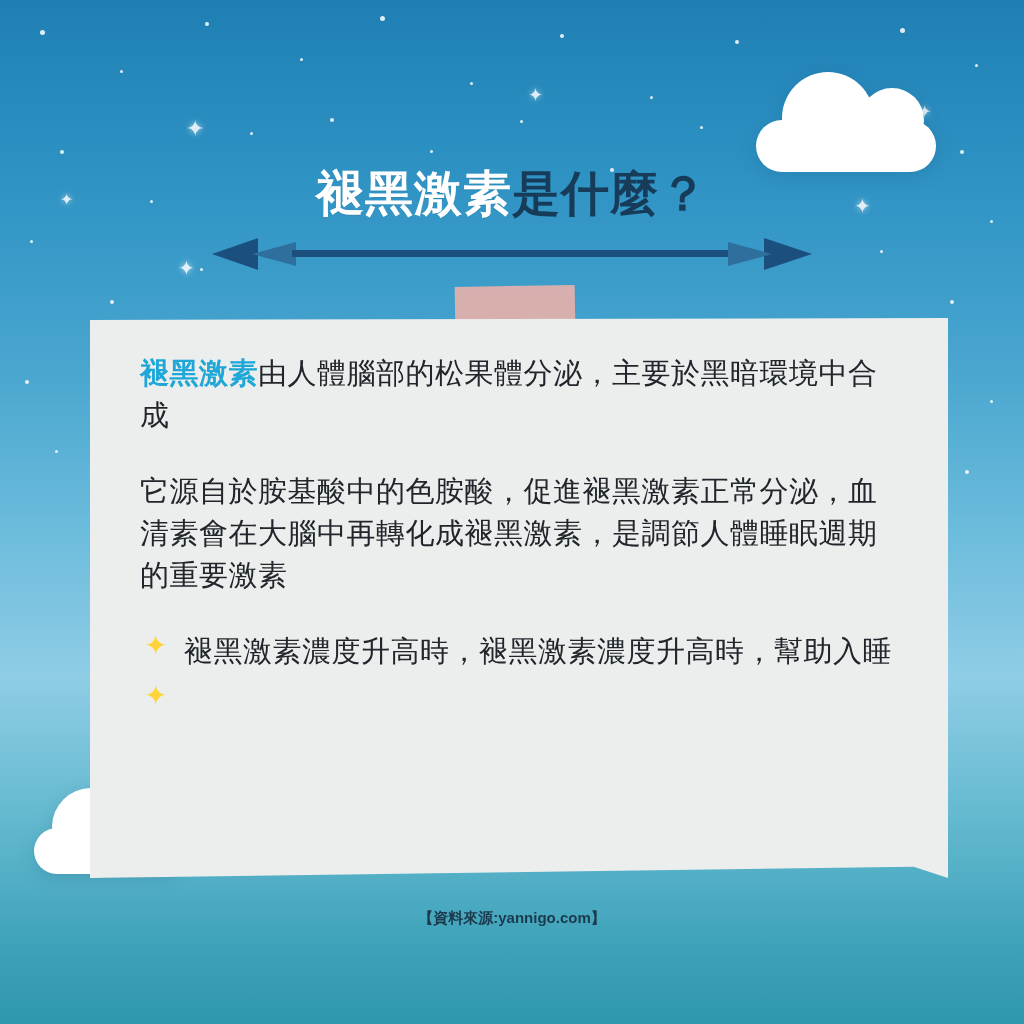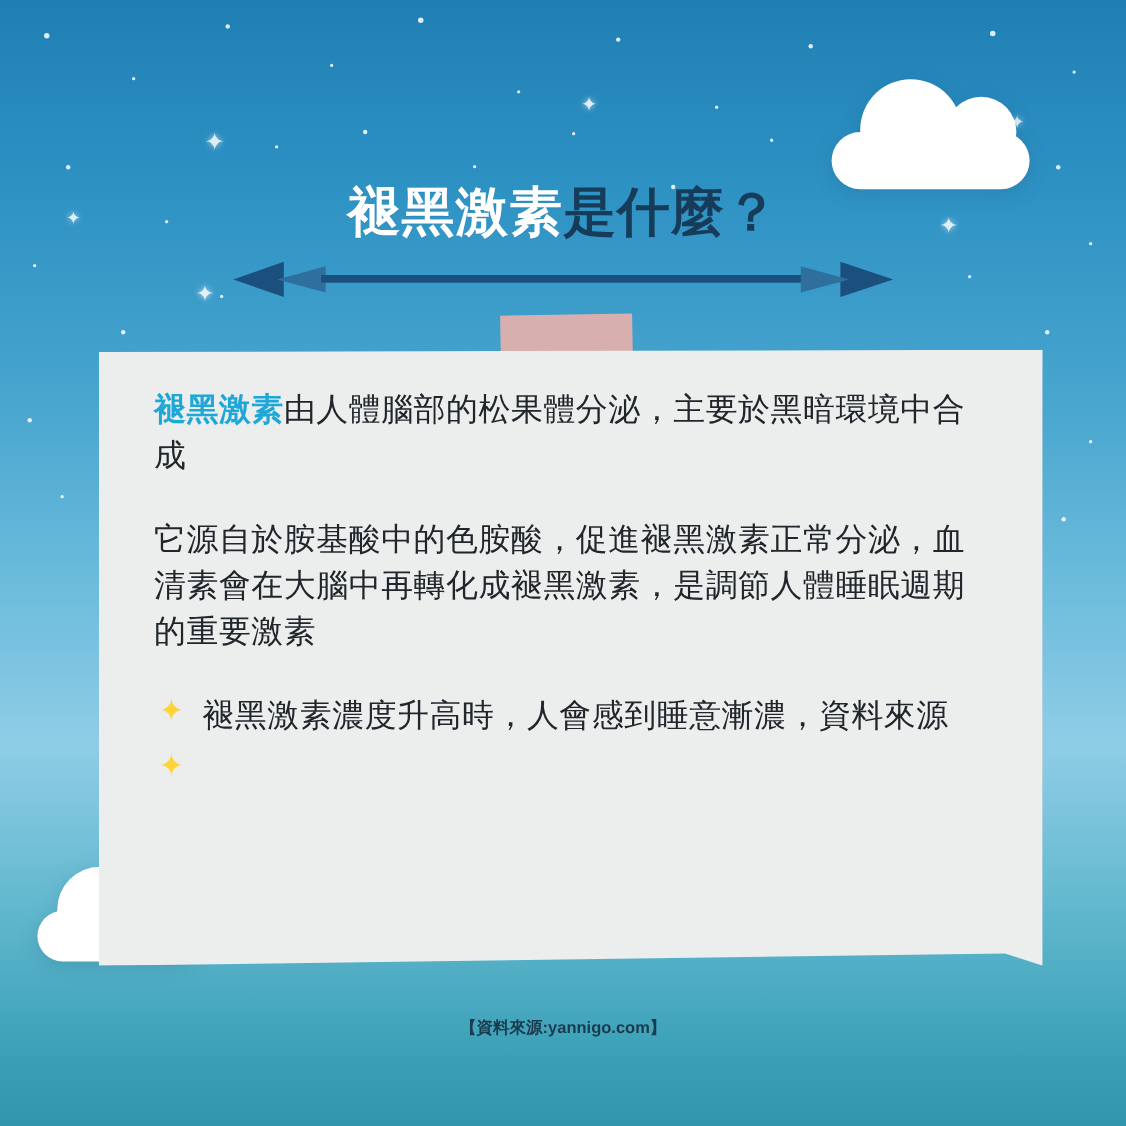--- a/index.html
+++ b/index.html
@@ -155,21 +155,21 @@
     width: 28px;
     height: 28px;
     color: #ffd43b;
     font-size: 28px;
     line-height: 28px;
     text-align: center;
   }
 
   .source {
     position: absolute;
-    bottom: 80px;
+    bottom: 96px;
     left: 0; right: 0;
     text-align: center;
     font-size: 15px;
     font-weight: bold;
     color: #1b3a4d;
   }
 </style>
 </head>
 <body>
 
@@ -237,21 +237,21 @@
   <div class="card">
     <div class="card-inner">
 
       <p class="para"><span class="kw">褪黑激素</span><span>由人體腦部的松果體分泌，主要於黑暗環境中合成</span></p>
 
       <p class="para">它源自於胺基酸中的色胺酸，促進褪黑激素正常分泌，血清素會在大腦中再轉化成褪黑激素，是調節人體睡眠週期的重要激素</p>
 
       <ul class="bullets">
         <li class="bullet">
           <span class="spark">✦</span>
-          <span>褪黑激素濃度升高時，人會感到睡意漸濃，資料來源</span>
+          <span>褪黑激素濃度升高時，褪黑激素濃度升高時，幫助入睡</span>
         </li>
         <li class="bullet">
           <span class="spark">✦</span>
         </li>
       </ul>
 
     </div>
   </div>
 
   <div class="source">【資料來源:yannigo.com】</div>

